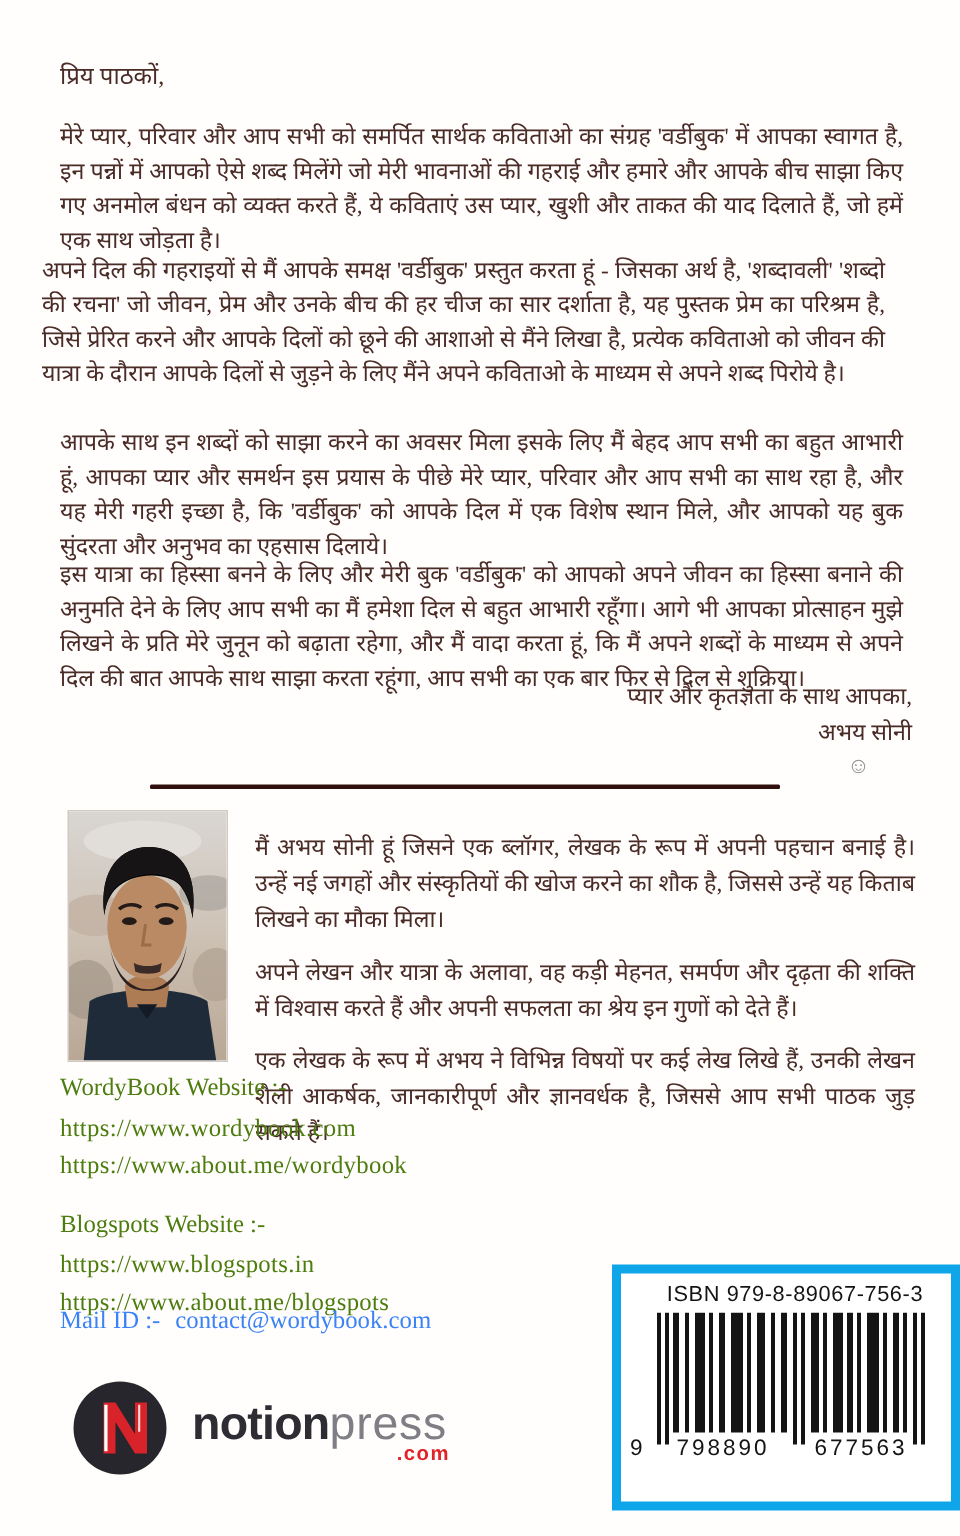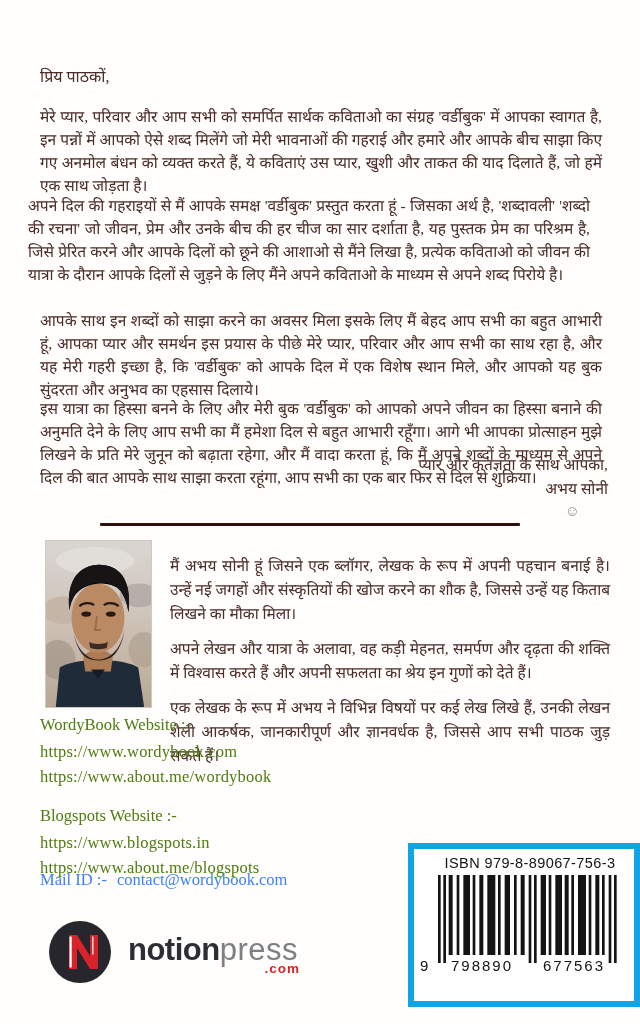--- a/index.html
+++ b/index.html
@@ -2,21 +2,21 @@
 <html lang="hi"><head>
 <meta charset="utf-8">
 <style>
   html,body{margin:0;padding:0;background:#e9e9e9;}
   .cover{
     position:relative;width:640px;height:1024px;margin:0 auto;
     background:#fffefd;overflow:hidden;
     font-family:"Liberation Serif","DejaVu Serif",serif;
     color:#4a2b26;
   }
-  .hi{font-size:15.5px;line-height:23px;text-align:justify;margin-top:25px;}
+  .hi{font-size:15.5px;line-height:23px;text-align:justify;}
   .abs{position:absolute;}
   .greeting{left:40px;top:40px;font-size:16px;}
   .p1{left:40px;top:80px;width:562px;}
   .p2{left:28px;top:169px;width:562px;}
   .p3{left:40px;top:284px;width:562px;}
   .p4{left:40px;top:372px;width:562px;}
   .signoff{right:32px;top:453px;width:400px;text-align:right;line-height:24px;font-size:15.5px;}
   .signoff .name{display:block;}
   .smiley{display:block;color:#8f8f8f;font-size:15px;margin-right:28px;line-height:20px;}
   .divider{left:100px;top:523px;width:420px;height:3px;background:#30100d;border-radius:1px;}

